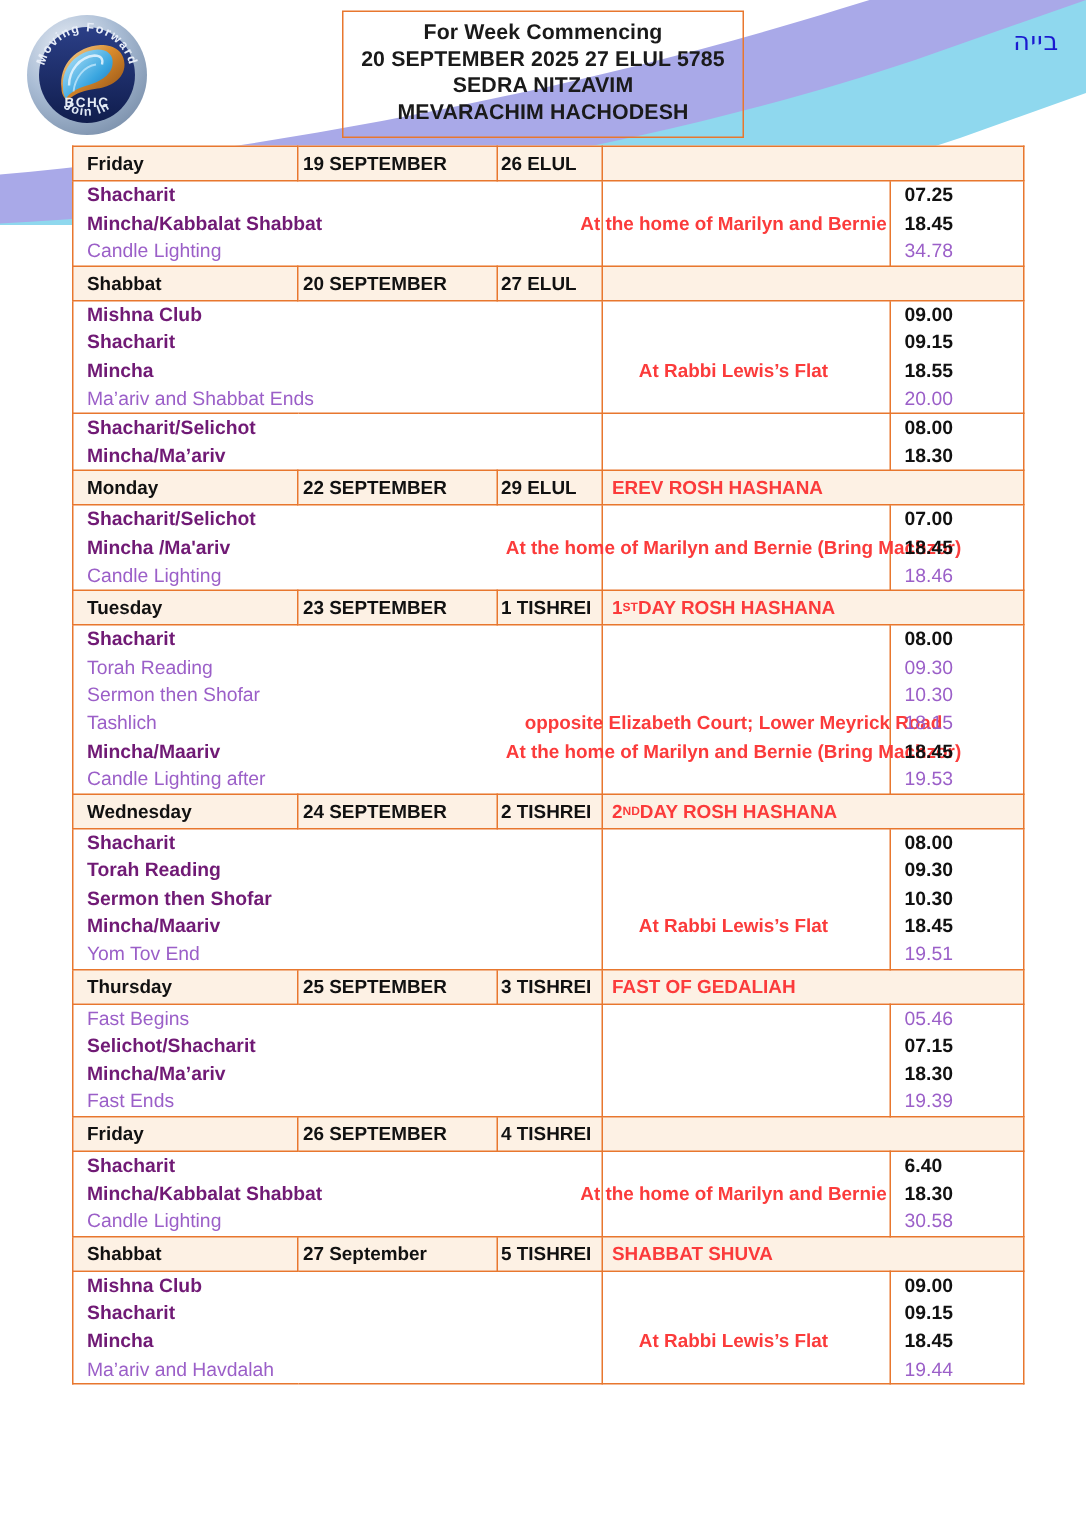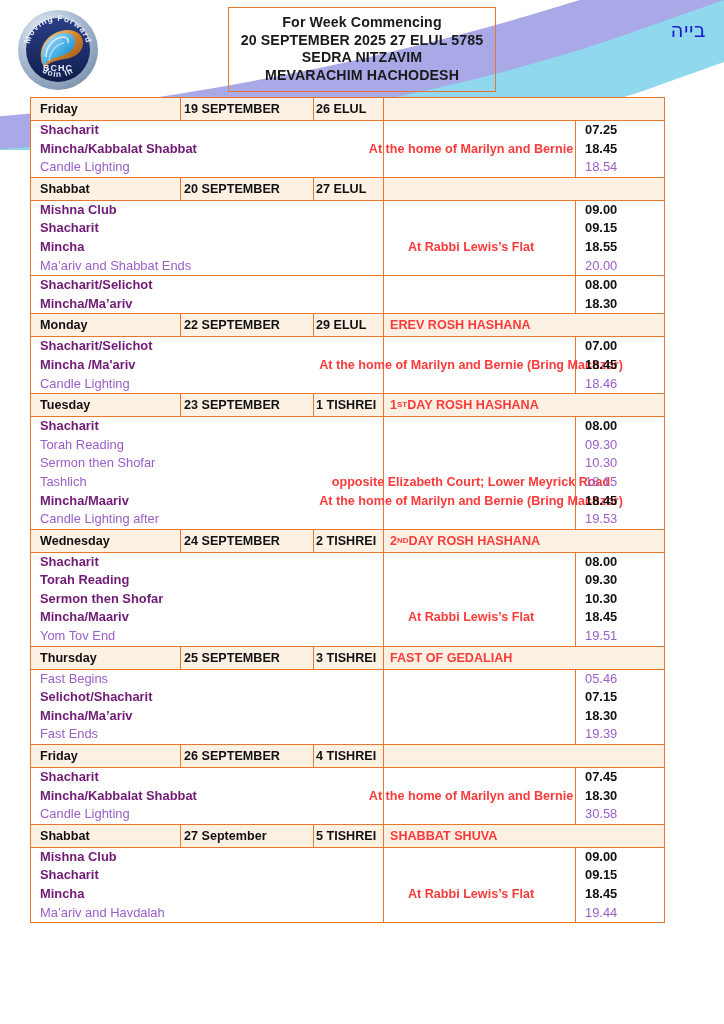--- a/index.html
+++ b/index.html
@@ -20,42 +20,42 @@
 
   
   #logo{
     position:absolute;left:17px;top:9px;width:82px;height:82px;z-index:5;
   }
   #logo svg{display:block;}
 
   
   #bsd{
     position:absolute;right:18px;top:18px;z-index:6;
-    color:#1a1ad0;font-size:20px;font-weight:400;
+    color:#1a1ad0;font-size:17px;font-weight:400;
     direction:rtl;letter-spacing:.5px;
     font-family:"DejaVu Sans", sans-serif;
   }
 
   
   #titlebox{
     position:absolute;left:228px;top:7px;width:268px;
     border:1.6px solid #E8772E;
     box-sizing:border-box;
     padding:6px 4px 7px 4px;
     text-align:center;z-index:6;
     background:transparent;
   }
   #titlebox .tl{
     font-size:14.2px;font-weight:bold;color:#1a1a1a;
     line-height:17.6px;letter-spacing:.1px;white-space:nowrap;
   }
 
   
   #sched{
-    position:absolute;left:30px;top:97px;width:634px;
+    position:absolute;left:48px;top:97px;width:634px;
     border-collapse:collapse;z-index:4;
     table-layout:fixed;background:#fff;
   }
   #sched td{
     border:1.7px solid #E8772E;
     padding:0;vertical-align:top;
   }
   col.c-name{width:150px;}
   col.c-date{width:133px;}
   col.c-heb{width:70px;}
@@ -207,21 +207,21 @@
         </td>
         <td>
           <div class="ev-list">
             <div class="ev-line">
               <div class="ev-time">07.25</div>
             </div>
             <div class="ev-line">
               <div class="ev-time">18.45</div>
             </div>
             <div class="ev-line purple">
-              <div class="ev-time">18.54</div>
+              <div class="ev-time">34.78</div>
             </div>
           </div>
         </td>
       </tr>
       <tr class="dayhdr">
         <td>
           <div class="dh dh-day">Shabbat</div>
         </td>
         <td>
           <div class="dh dh-date">20 SEPTEMBER</div>
@@ -626,21 +626,21 @@
               <div class="ev-note" style="width: 330px; margin-left: -78px;">At the home of Marilyn and Bernie</div>
             </div>
             <div class="ev-line">
               <div class="ev-note" style="width: 330px; margin-left: -78px;"></div>
             </div>
           </div>
         </td>
         <td>
           <div class="ev-list">
             <div class="ev-line">
-              <div class="ev-time">07.45</div>
+              <div class="ev-time">6.40</div>
             </div>
             <div class="ev-line">
               <div class="ev-time">18.30</div>
             </div>
             <div class="ev-line purple">
               <div class="ev-time">30.58</div>
             </div>
           </div>
         </td>
       </tr>

